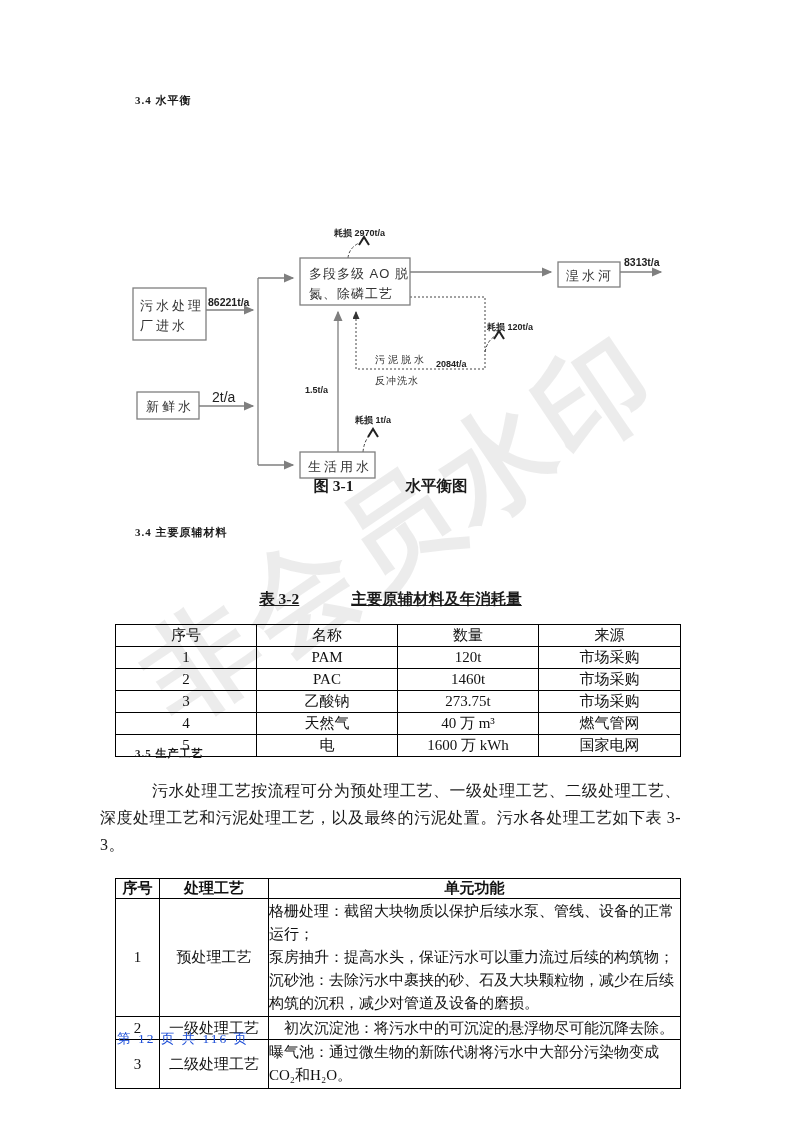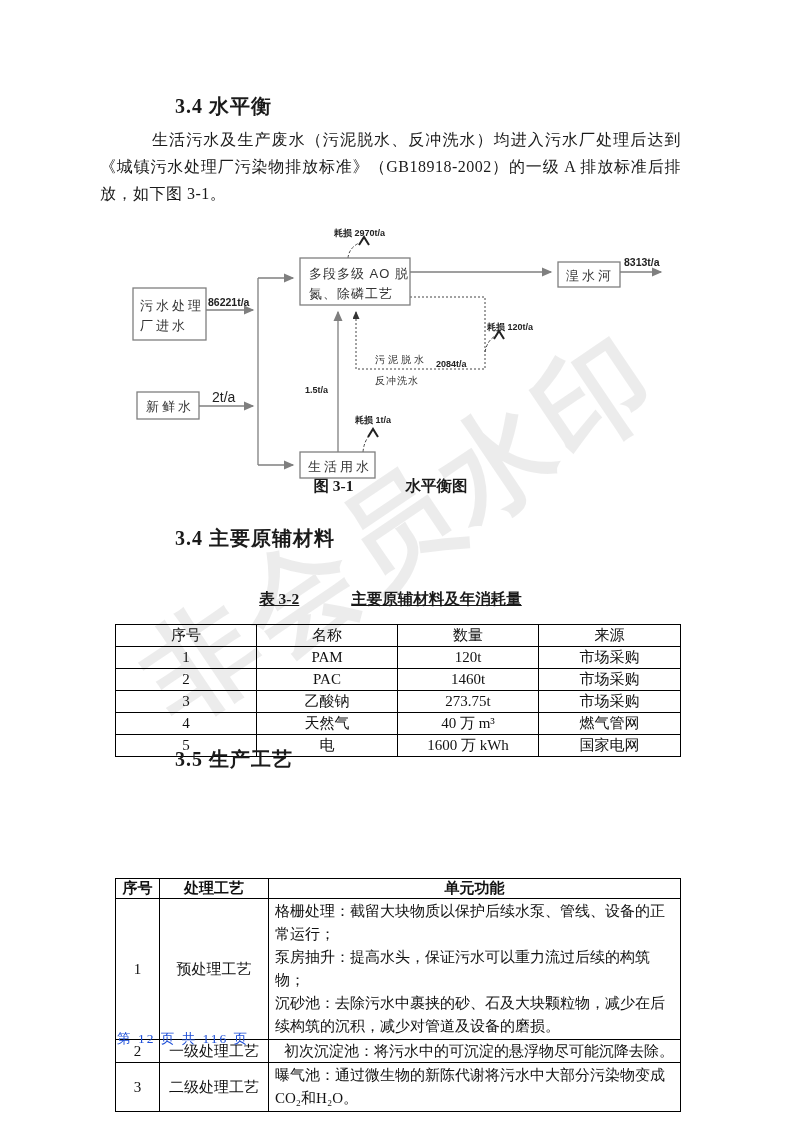--- a/index.html
+++ b/index.html
@@ -2,47 +2,46 @@
 <html><head>
 <meta charset="utf-8">
 <style>
   html,body{margin:0;padding:0;background:#fff;}
   .page{position:relative;width:793px;height:1122px;background:#ffffff;overflow:hidden;
         font-family:"Liberation Serif","DejaVu Serif",serif;color:#1a1a1a;}
   .wm{position:absolute;left:156px;top:618px;font-size:112px;letter-spacing:6px;
       color:rgba(0,0,0,0.075);transform:rotate(-34deg);transform-origin:0 50%;
       white-space:nowrap;font-weight:bold;font-family:"Liberation Sans","DejaVu Sans",sans-serif;}
   .abs{position:absolute;}
-  .heading{font-size:20px;font-weight:bold;letter-spacing:1px;margin-left:40px;}
+  .heading{font-size:11px;font-weight:bold;letter-spacing:1px;}
   .para{left:100px;width:581px;font-size:16px;line-height:27px;text-align:justify;
         text-indent:52px;letter-spacing:0.5px;}
   .caprow{left:100px;width:581px;display:flex;justify-content:center;gap:52px;
           font-size:15.5px;font-weight:bold;}
   table{border-collapse:collapse;table-layout:fixed;font-size:15px;color:#111;margin-top:12px;}
   td{border:1px solid #000;text-align:center;padding:0;height:21px;overflow:hidden;}
   .t3 td{height:auto;}
-  .fn{text-align:left;padding:1px 6px;line-height:23px;white-space:pre-wrap;}
+  .fn{text-align:left;padding:1px 0;line-height:23px;white-space:pre-wrap;}
   .fnc{text-align:right;padding:1px 6px;line-height:20px;}
   .t3 .hdr{font-weight:bold;}
   .footer{left:117px;top:1030px;font-size:13.5px;letter-spacing:2px;color:#1d4ed8;}
   svg text{font-family:"Liberation Sans","DejaVu Sans",sans-serif;fill:#333;}
   .boxtxt{font-size:13px;letter-spacing:3px;}
   .flowlbl{font-size:10.5px;font-weight:600;fill:#222;letter-spacing:0;}
   .smlbl{font-size:9px;font-weight:600;fill:#222;}
   .dashlbl{font-size:10px;letter-spacing:3px;fill:#333;}
 </style>
 </head>
 <body>
 
 <div class="page">
 
   <div class="wm">非会员水印</div>
 
   <div class="abs heading" style="left:135px;top:93px;">3.4 水平衡</div>
-  <div class="abs para" style="top:126px;">生活污水及生产废水（污泥脱水、反冲洗水）均进入污水厂处理后达到《城镇污水处理厂污染物排放标准》（GB18918-2002）的一级 A 排放标准后排放，如下图 3-1。</div>
 
   <svg class="abs" style="left:120px;top:222px;" width="570" height="268" viewBox="0 0 570 268">
     <defs>
       <marker id="ag" markerWidth="9" markerHeight="8" refX="7" refY="3.5" orient="auto">
         <path d="M0,0 L8,3.5 L0,7 Z" fill="#7f7f7f"></path>
       </marker>
       <marker id="ab" markerWidth="9" markerHeight="8" refX="7" refY="3.5" orient="auto">
         <path d="M0,0 L8,3.5 L0,7 Z" fill="#333"></path>
       </marker>
     </defs>
@@ -143,20 +142,21 @@
     <tr>
       <td>5</td>
       <td>电</td>
       <td>1600 万 kWh</td>
       <td>国家电网</td>
     </tr>
   </tbody>
     </table>
 
   <div class="abs heading" style="left:135px;top:746px;">3.5 生产工艺</div>
+  <div class="abs para" style="top:777px;">污水处理工艺按流程可分为预处理工艺、一级处理工艺、二级处理工艺、深度处理工艺和污泥处理工艺，以及最终的污泥处置。污水各处理工艺如下表 3-3。</div>
 
   <table class="abs t3" style="left:115px;top:866px;width:565px;">
     <colgroup>
         <col style="width:44px">
         <col style="width:109px">
         <col style="width:412px">
       </colgroup>
     <tbody>
         <tr>
       <td class="hdr">序号</td>

